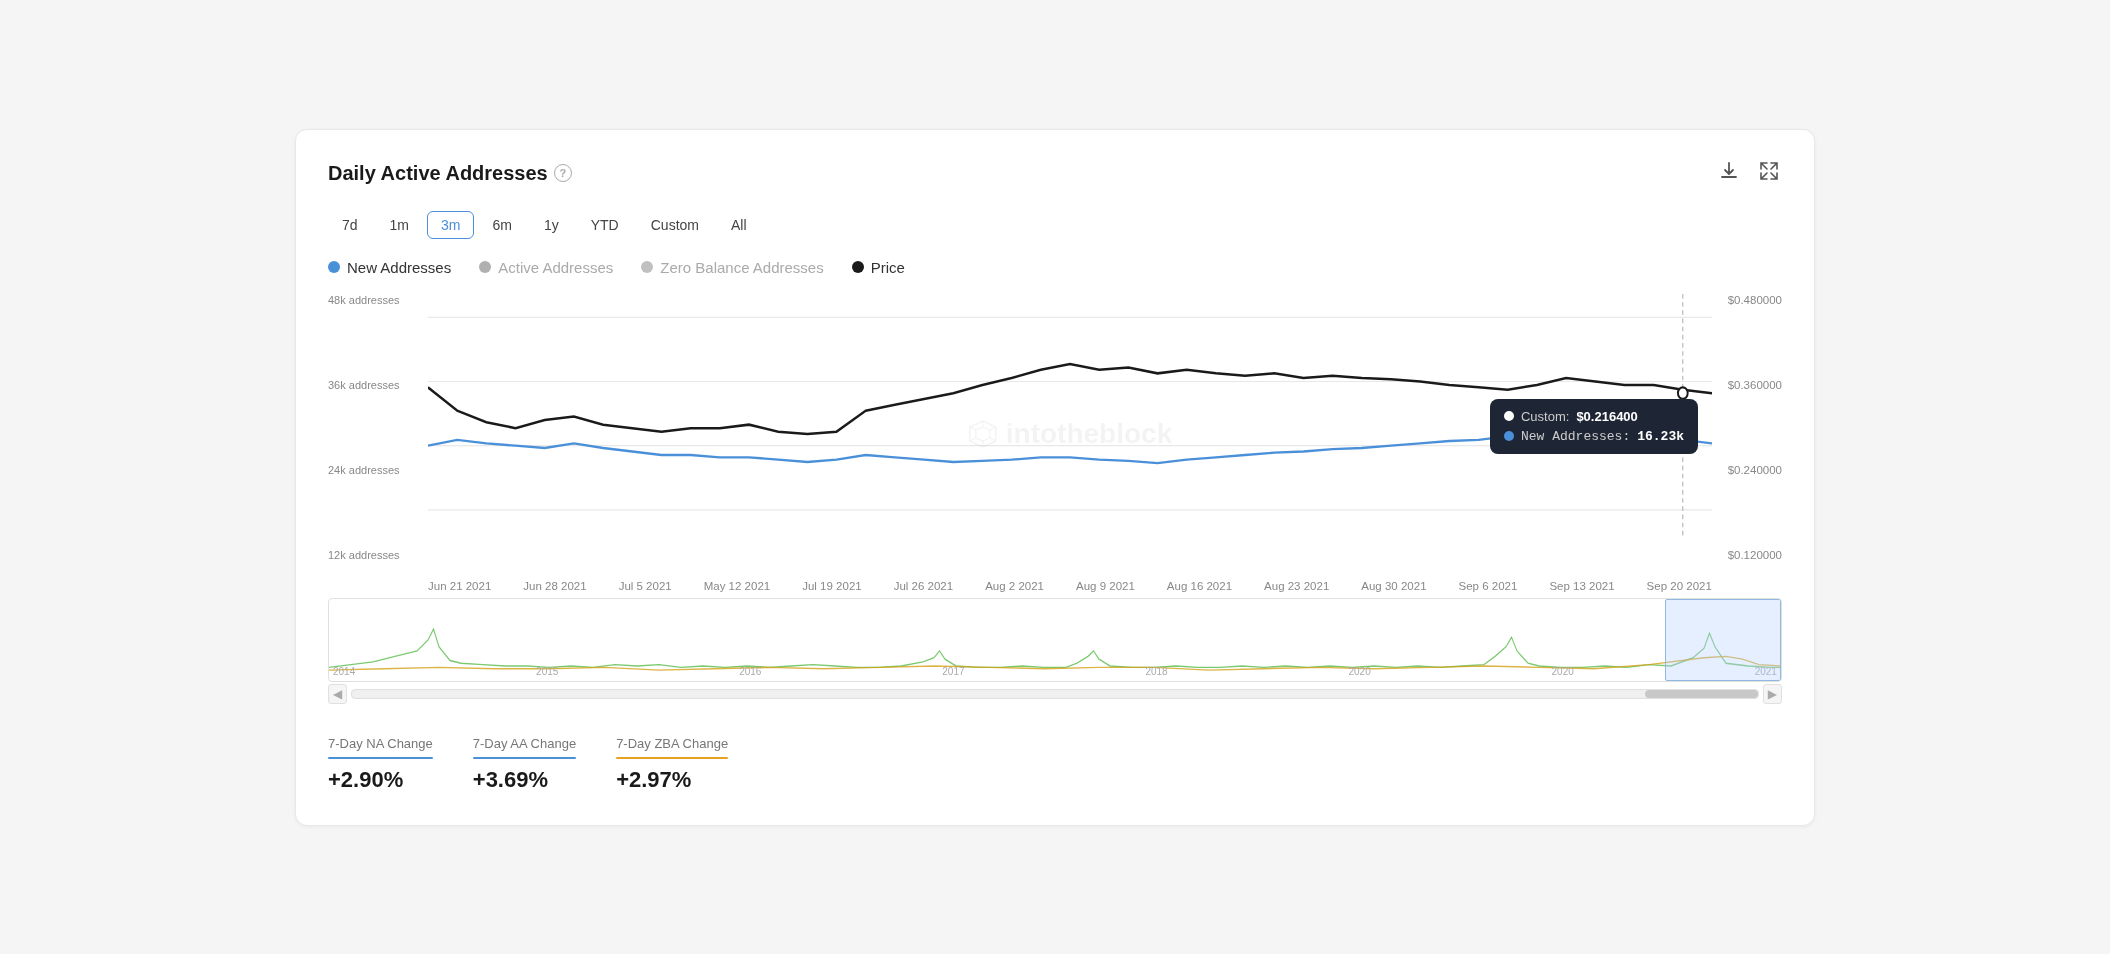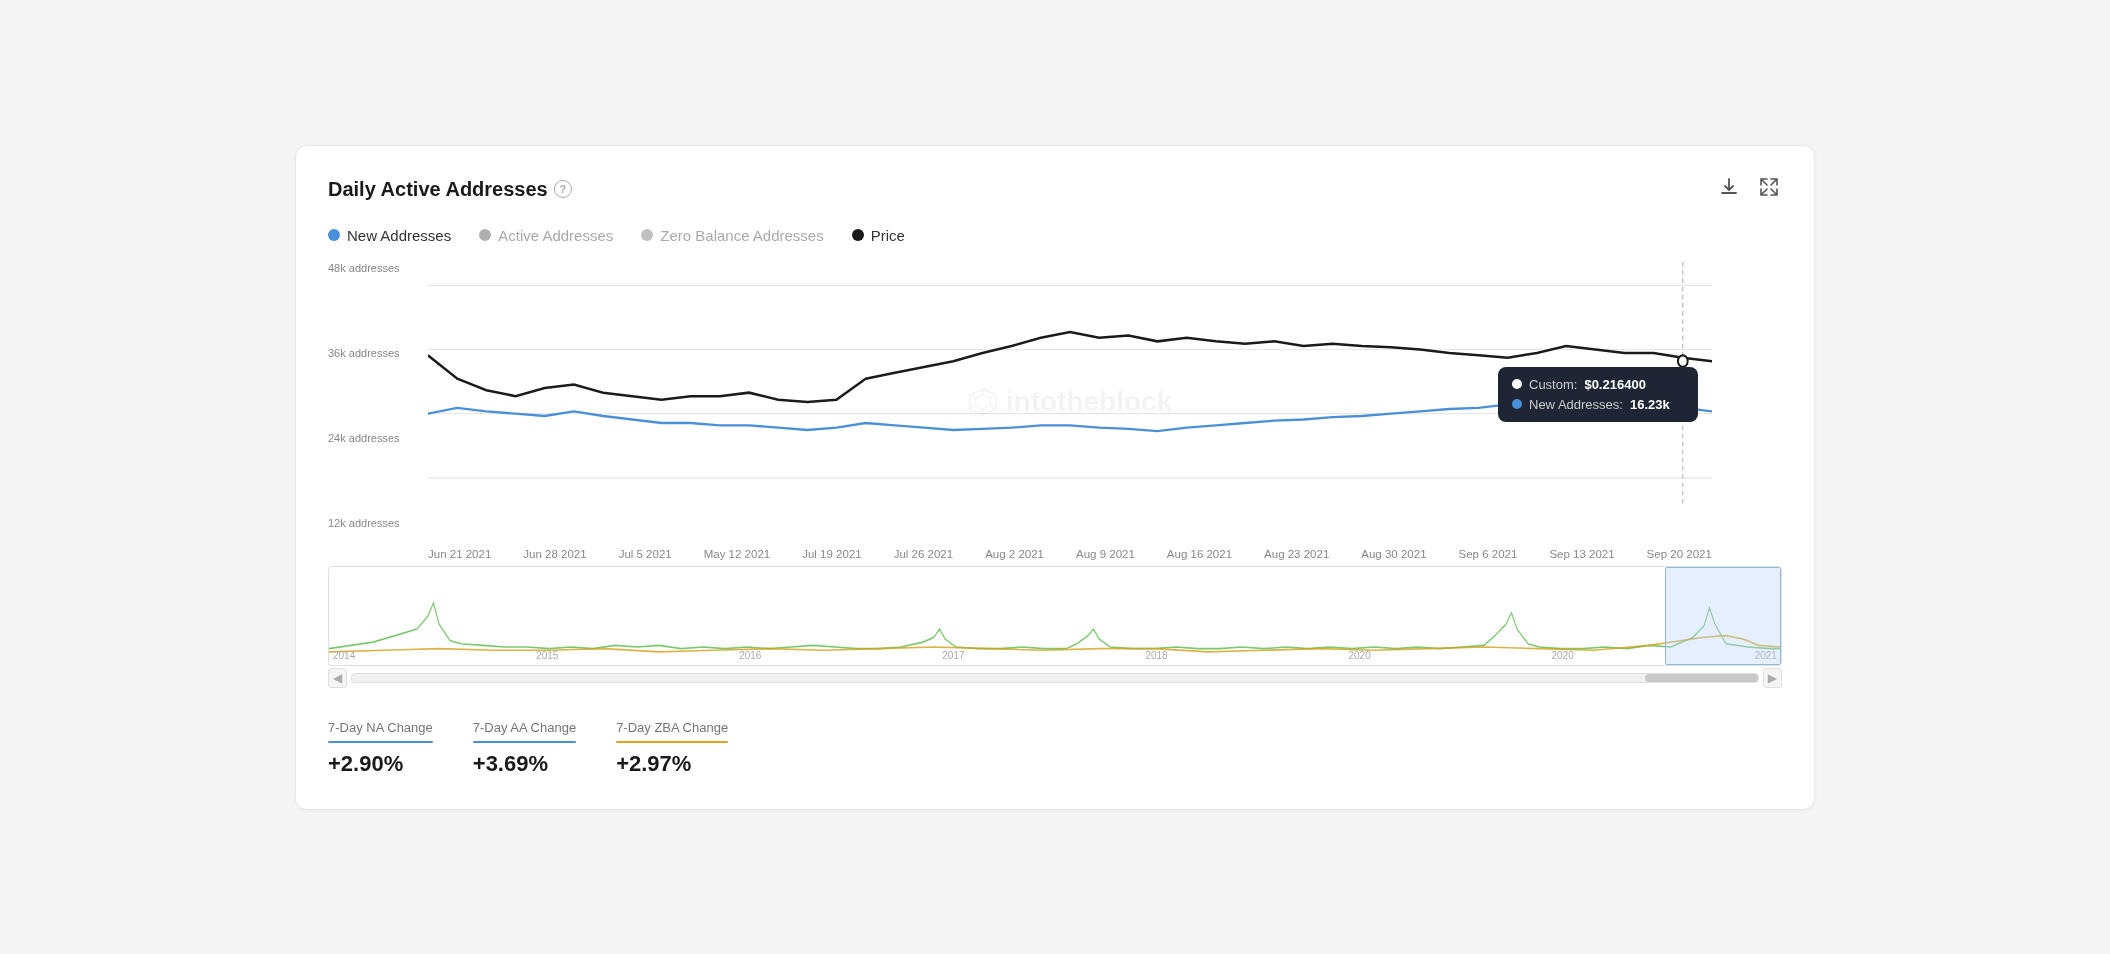--- a/index.html
+++ b/index.html
@@ -120,40 +120,40 @@
       color: #fff;
       font-size: 13px;
       min-width: 200px;
     }
     .tooltip-row {
       display: flex;
       align-items: center;
       gap: 7px;
       margin-bottom: 5px;
     }
-    .tooltip-row:last-child { margin-bottom: 0; }
+    .tooltip-row:last-child { margin-bottom: 0; font-family: Liberation Mono, monospace; }
     .tooltip-dot {
       width: 10px;
       height: 10px;
       border-radius: 50%;
       flex-shrink: 0;
     }
     .tooltip-label { color: #ccc; }
     .tooltip-value { font-weight: 700; color: #fff; }
     .x-axis {
       display: flex;
       justify-content: space-between;
       padding: 6px 0 0 0;
       font-size: 11.5px;
       color: #888;
       text-align: center;
     }
     .minimap-area {
       width: 100%;
-      height: 100px;
+      height: 84px;
       margin-top: 4px;
       position: relative;
       border: 1px solid #e0e0e0;
       border-radius: 4px;
       overflow: hidden;
       background: #fff;
     }
     .minimap-svg {
       width: 100%;
       height: 100%;
@@ -299,20 +299,30 @@
         </svg>
       </button>
       <button class="header-icon-btn">
         <svg width="22" height="22" viewBox="0 0 22 22" fill="none" xmlns="http://www.w3.org/2000/svg">
           <path d="M3 9V3h6M3 3l6 6M19 9V3h-6M19 3l-6 6M3 13v6h6M3 19l6-6M19 13v6h-6M19 19l-6-6" stroke="#555" stroke-width="1.6" stroke-linecap="round"></path>
         </svg>
       </button>
     </div>
   </div>
 
+  <div class="time-filters">
+  <button class="time-btn">7d</button>
+      <button class="time-btn">1m</button>
+      <button class="time-btn active">3m</button>
+      <button class="time-btn">6m</button>
+      <button class="time-btn">1y</button>
+      <button class="time-btn">YTD</button>
+      <button class="time-btn">Custom</button>
+      <button class="time-btn">All</button>
+    </div>
 
   <div class="legend">
   <div class="legend-item">
         <div class="legend-dot" style="background: rgb(74, 144, 217);"></div>
         <span style="color: rgb(51, 51, 51);">New Addresses</span>
       </div>
       <div class="legend-item">
         <div class="legend-dot" style="background: rgb(176, 176, 176);"></div>
         <span style="color: rgb(170, 170, 170);">Active Addresses</span>
       </div>
@@ -328,20 +338,26 @@
 
   <div class="chart-wrapper">
 
     <div class="y-axis-left">
     <span>48k addresses</span>
         <span>36k addresses</span>
         <span>24k addresses</span>
         <span>12k addresses</span>
       </div>
 
+    <div class="y-axis-right">
+    <span>$0.480000</span>
+        <span>$0.360000</span>
+        <span>$0.240000</span>
+        <span>$0.120000</span>
+      </div>
 
     <div class="chart-area">
       <div class="watermark">
         <svg width="30" height="30" viewBox="0 0 30 30" fill="none">
           <polygon points="15,2 28,8 28,22 15,28 2,22 2,8" stroke="#666" stroke-width="1.5" fill="none"></polygon>
           <polygon points="15,8 22,11 22,19 15,22 8,19 8,11" stroke="#666" stroke-width="1.2" fill="none"></polygon>
           <line x1="15" y1="2" x2="15" y2="8" stroke="#666" stroke-width="1.2"></line>
           <line x1="15" y1="22" x2="15" y2="28" stroke="#666" stroke-width="1.2"></line>
           <line x1="2" y1="8" x2="8" y2="11" stroke="#666" stroke-width="1.2"></line>
           <line x1="22" y1="11" x2="28" y2="8" stroke="#666" stroke-width="1.2"></line>

